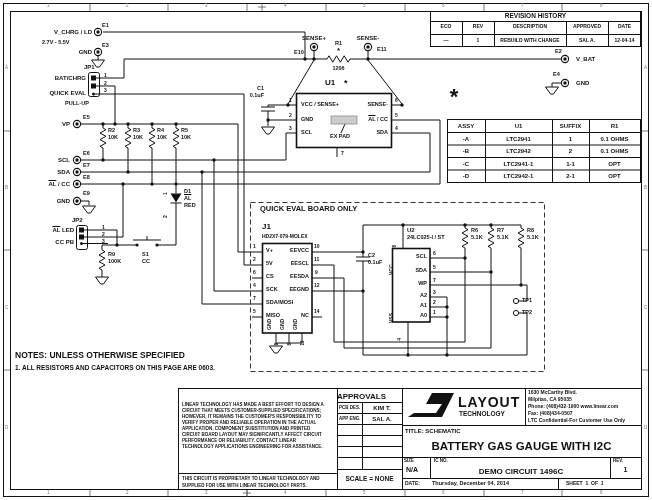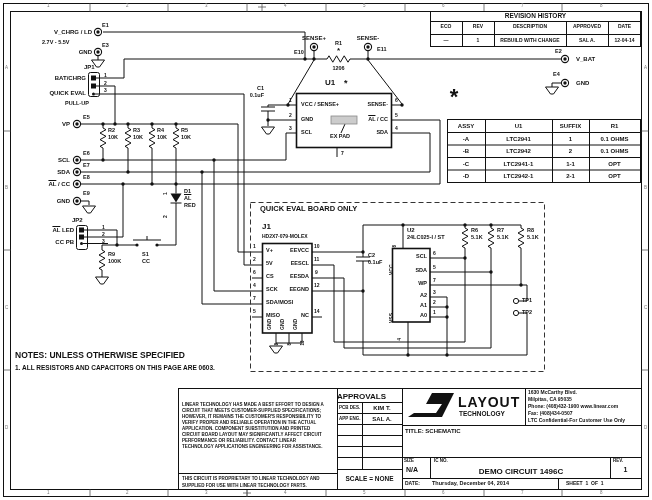--- a/index.html
+++ b/index.html
@@ -535,20 +535,21 @@
 
 <div class="t f14" style="left:458px;top:395px">LAYOUT</div>
 <div class="t f65" style="left:459px;top:411px">TECHNOLOGY</div>
 <div class="t f5" style="left:528px;top:390px">1630 McCarthy Blvd.</div>
 <div class="t f5" style="left:528px;top:397px">Milpitas, CA 95035</div>
 <div class="t f5" style="left:528px;top:404px">Phone: (408)432-1900  www.linear.com</div>
 <div class="t f5" style="left:528px;top:411px">Fax: (408)434-0507</div>
 <div class="t f5" style="left:528px;top:418px">LTC Confidential-For Customer Use Only</div>
 
 <div class="t" style="left:405px;top:428px">TITLE: SCHEMATIC</div>
+<div class="t f115 c" style="left:402px;top:441px;width:239px">BATTERY GAS GAUGE WITH I2C</div>
 <div class="t f45" style="left:404px;top:459px">SIZE</div>
 <div class="t f7" style="left:406px;top:466px">N/A</div>
 <div class="t f45" style="left:434px;top:459px">IC NO.</div>
 <div class="t f8 c" style="left:432px;top:468px;width:178px">DEMO CIRCUIT 1496C</div>
 <div class="t f45" style="left:613px;top:459px">REV.</div>
 <div class="t f7 c" style="left:610px;top:466px;width:31px">1</div>
 <div class="t f5" style="left:405px;top:481px">DATE:</div>
 <div class="t f55" style="left:432px;top:481px">Thursday, December 04, 2014</div>
 <div class="t f5" style="left:566px;top:481px">
   <span>SHEET</span>&nbsp;&nbsp;<span>1</span>&nbsp;&nbsp;<span>OF</span>&nbsp;&nbsp;<span>1</span>

